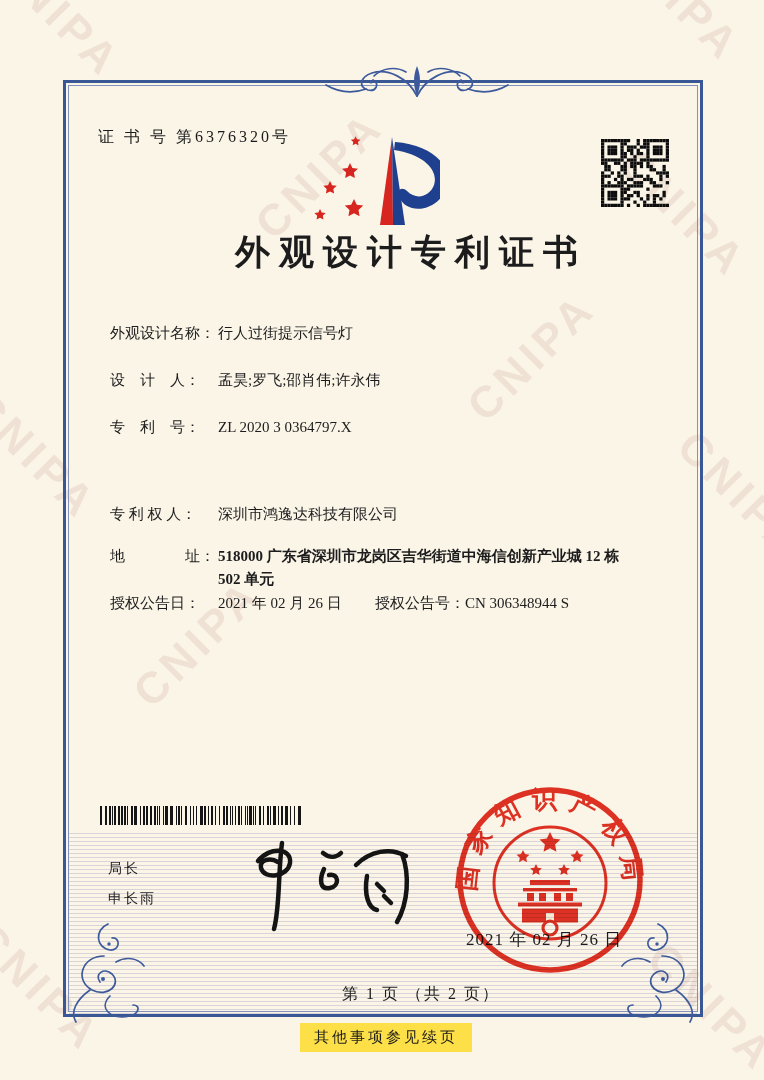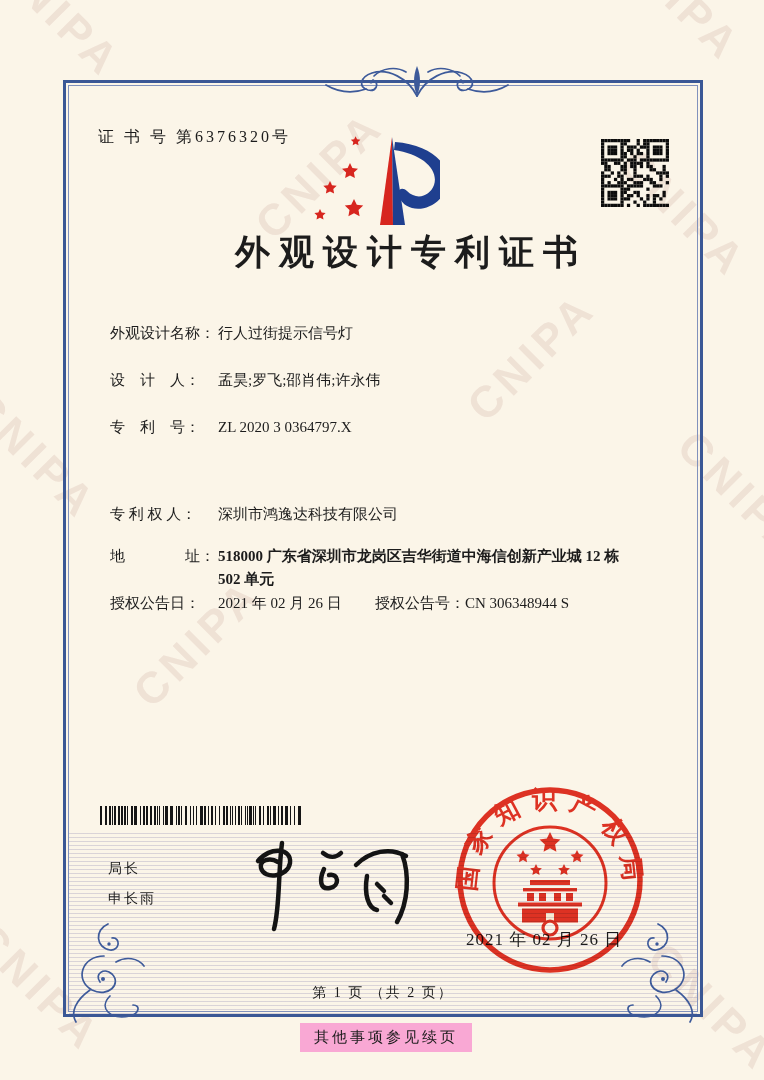--- a/index.html
+++ b/index.html
@@ -23,22 +23,22 @@
   .grant2{position:absolute;left:265px;top:0;white-space:nowrap;}
   .paras{position:absolute;left:97px;top:629px;width:575px;font-size:15.5px;line-height:24.8px;text-align:justify;}
   .paras p{margin:0;text-indent:2em;}
   .barcode{position:absolute;left:100px;top:806px;}
   .officer{position:absolute;left:108px;top:860px;font-family:Liberation Serif, serif;
            font-size:14px;letter-spacing:2px;}
   .officer div{margin-bottom:12px;}
   .sig{position:absolute;left:218px;top:833px;}
   .seal-date{position:absolute;left:466px;top:928px;font-size:17px;letter-spacing:1px;z-index:1;}
   .seal{position:absolute;left:452px;top:782px;z-index:2;mix-blend-mode:multiply;opacity:.94;}
-  .page-ind{position:absolute;left:63px;top:984px;width:640px;text-align:center;font-size:14px;letter-spacing:2px;}
-  .note{position:absolute;left:300px;top:1023px;background:#f9a8d4;padding:5px 14px;
+  .page-ind{position:absolute;left:63px;top:984px;width:640px;text-align:center;font-size:16px;letter-spacing:2px;padding-left:38px;}
+  .note{position:absolute;left:300px;top:1023px;background:#fde047;padding:5px 14px;
         font-size:15px;letter-spacing:3px;text-align:right;}
   .orn{position:absolute;stroke:#3d5a9a;fill:none;stroke-width:1.7;stroke-linecap:round;}
 </style>
 </head>
 <body>
 
 <div class="page">
 
   <div id="wm-layer">
       <div class="wm" style="left: -22px; top: -12px; transform: rotate(45deg);">CNIPA</div>

